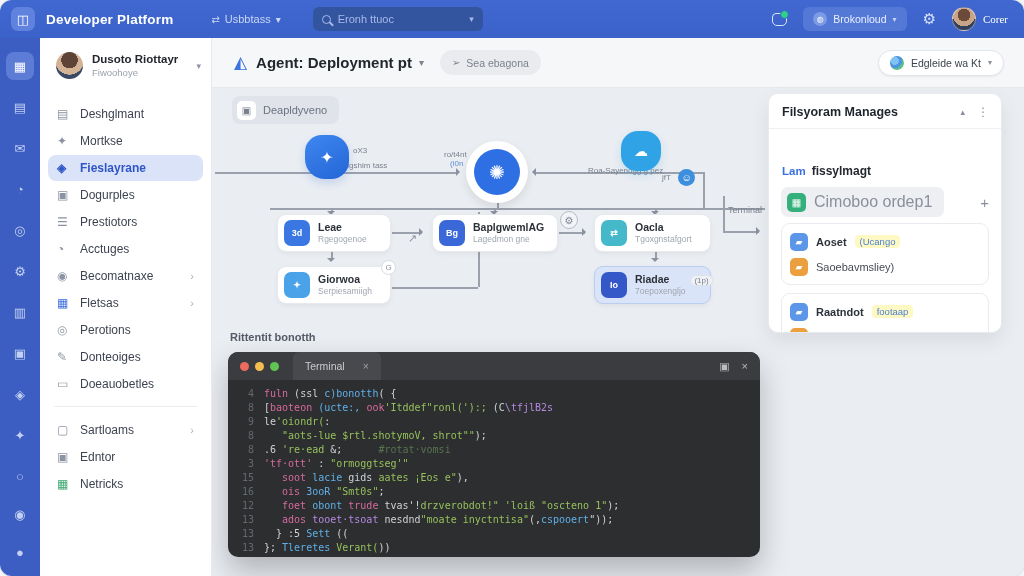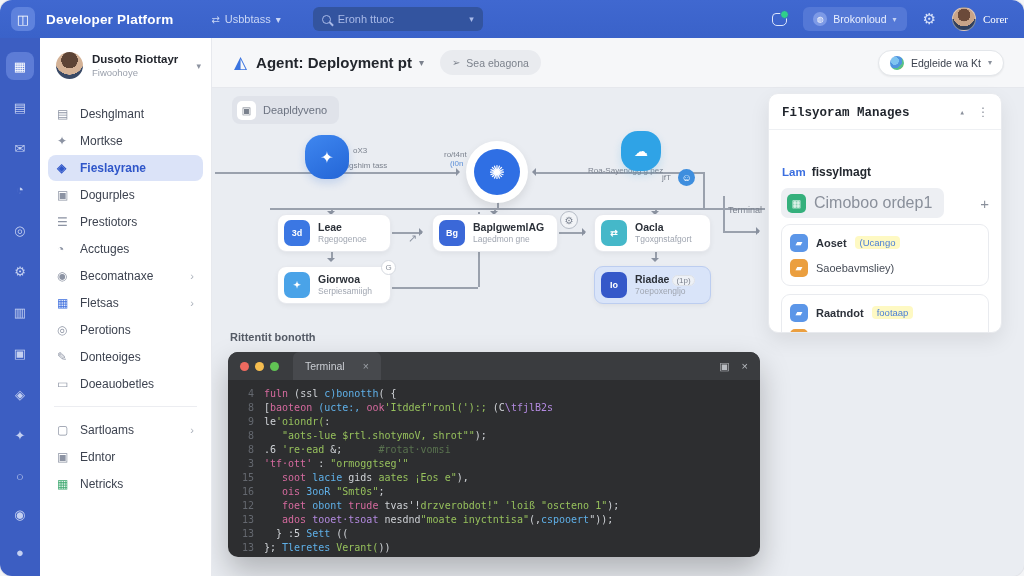--- a/index.html
+++ b/index.html
@@ -116,21 +116,21 @@
   .nodecard .nc-ic { width:26px; height:26px; border-radius:7px; color:#fff; font-size:9px; font-weight:bold;
                      display:flex; align-items:center; justify-content:center; flex:0 0 auto; }
   .nodecard .nc-t { margin-left:8px; line-height:1.25; white-space:nowrap; }
   .nodecard .nc-title { font-size:10.5px; font-weight:bold; color:#2b3038; }
   .nodecard .nc-sub { font-size:8.5px; color:#a0a6b1; }
   .nodecard.sel { background:#d9e4f9; border-color:#bccdf0; }
   .badge-g { position:absolute; right:-6px; top:-7px; width:15px; height:15px; border-radius:50%;
              background:#fff; border:1px solid #d5d9e0; color:#8a909b; font-size:8px;
              display:flex; align-items:center; justify-content:center; }
   .badge-p { font-size:8px; color:#7c828e; font-weight:normal; background:#eef1f6; border:1px solid #dde1e8;
-             border-radius:7px; padding:0 3px; margin-left:3px; }
+             border-radius:7px; padding:0 3px; margin-left:21px; }
   .caption { position:absolute; left:230px; top:331px; font-size:11px; color:#555b66; font-weight:bold; z-index:5; }
 
   
   .terminal { position:absolute; left:228px; top:352px; width:532px; height:205px; background:#2d2e30;
               border-radius:10px; box-shadow:0 14px 30px #00000040; overflow:hidden; z-index:18; }
   .t-bar { height:28px; background:#3a3c3f; display:flex; align-items:center; }
   .t-dots { display:flex; gap:6px; margin-left:12px; }
   .t-dot { width:9px; height:9px; border-radius:50%; }
   .t-dot.r{background:#ee6a5f;} .t-dot.y{background:#f5bd4f;} .t-dot.g{background:#61c354;}
   .t-tab { margin-left:14px; height:28px; display:flex; align-items:center; gap:18px; background:#47494d;
@@ -139,21 +139,21 @@
   .t-actions { margin-left:auto; margin-right:12px; display:flex; gap:12px; color:#b9bcc1; font-size:11px; }
   .t-body { padding:7px 10px 6px 6px; font-family:"DejaVu Sans Mono", monospace; font-size:10px; }
   .tl { display:flex; line-height:14px; white-space:pre; }
   .tl .ln { width:20px; text-align:right; color:#64686f; flex:0 0 auto; margin-right:10px; }
   .tok-k{color:#d56a9e;} .tok-f{color:#5fb0e8;} .tok-s{color:#96c05c;} .tok-w{color:#cfd2d6;}
   .tok-c{color:#59724f;} .tok-o{color:#b38ae0;}
 
   
   .panel { position:absolute; left:768px; top:93px; width:234px; height:240px; background:#fff;
            border:1px solid #e8eaee; border-radius:10px; box-shadow:0 8px 20px #00000014; z-index:25; overflow:hidden; }
-  .p-head { display:flex; align-items:center; padding:11px 12px 9px 13px; border-bottom:1px solid #eef0f3;font-family:Liberation Mono, monospace; }
+  .p-head { display:flex; align-items:center; padding:11px 12px 9px 13px; border-bottom:1px solid #eef0f3; }
   .p-title { font-size:12.5px; font-weight:bold; color:#1f242c; }
   .p-head .hc { margin-left:auto; color:#8a909b; font-size:9px; cursor:pointer; }
   .p-head .kb { margin-left:12px; color:#8a909b; font-size:12px; cursor:pointer; }
   .p-sub { display:flex; gap:6px; padding:9px 13px 2px 13px; align-items:baseline; }
   .p-sub .a { font-size:11.5px; font-weight:bold; color:#3b6fe0;margin-top:27px; }
   .p-sub .b { font-size:12px; font-weight:bold; color:#23282f; }
   .p-add { display:flex; align-items:center; margin:7px 12px 6px 12px; }
   .p-add .chipbg { display:flex; align-items:center; gap:8px; background:#edeff3; border-radius:7px;
                    height:30px; padding:0 12px 0 6px; }
   .p-add .gic { width:19px; height:19px; border-radius:5px; background:#35b07c; color:#fff; font-size:10px;

